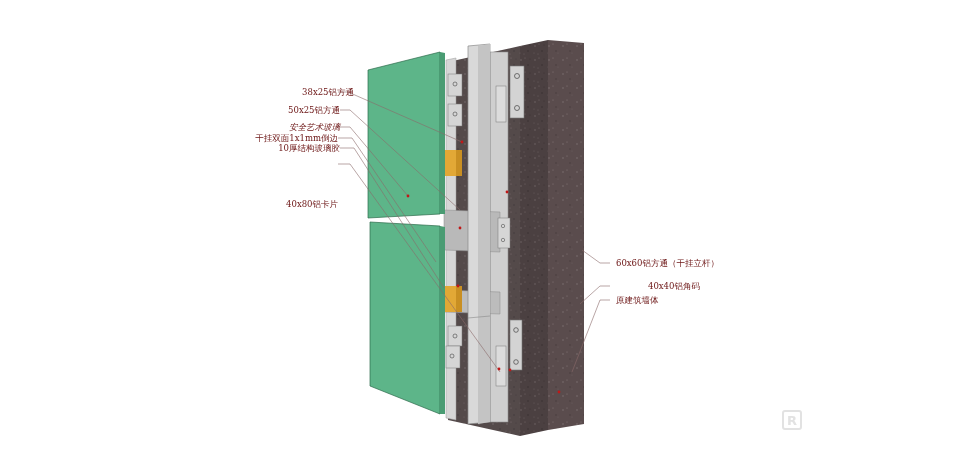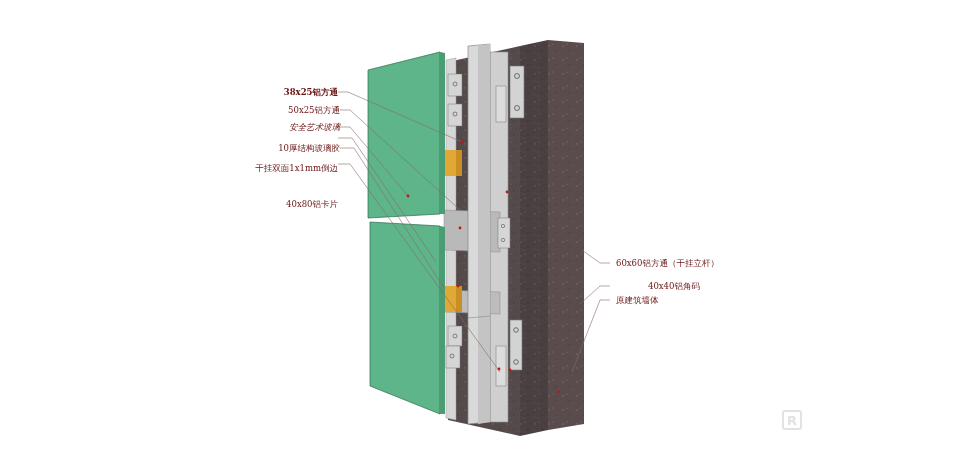--- a/index.html
+++ b/index.html
@@ -119,24 +119,24 @@
     <circle cx="408" cy="196" r="1.4"></circle>
     <circle cx="460" cy="228" r="1.4"></circle>
     <circle cx="507" cy="192" r="1.4"></circle>
     <circle cx="458" cy="286" r="1.4"></circle>
     <circle cx="499" cy="369" r="1.4"></circle>
     <circle cx="510" cy="370" r="1.4"></circle>
     <circle cx="559" cy="392" r="1.4"></circle>
   </g>
 </svg>
 
-<div class="label r" style="right:622px; top:87px;font-weight:bold;">38x25铝方通</div>
+<div class="label r" style="right:606px; top:87px;">38x25铝方通</div>
 <div class="label r" style="right:620px; top:105px;">50x25铝方通</div>
 <div class="label r" style="right:620px; top:122px;font-style:italic;">安全艺术玻璃</div>
-<div class="label r" style="right:622px; top:133px;margin-top:30px;">干挂双面1x1mm倒边</div>
+<div class="label r" style="right:622px; top:133px;">干挂双面1x1mm倒边</div>
 <div class="label r" style="right:620px; top:143px;">10厚结构玻璃胶</div>
 <div class="label r" style="right:622px; top:159px;margin-top:40px;">40x80铝卡片</div>
 
 <div class="label" style="left:616px; top:258px;">60x60铝方通（干挂立杆）</div>
 <div class="label" style="left:616px; top:281px;margin-left:32px;">40x40铝角码</div>
 <div class="label" style="left:616px; top:295px;">原建筑墙体</div>
 
 <div class="watermark">
   <span class="wm-logo">R</span>
 </div>

